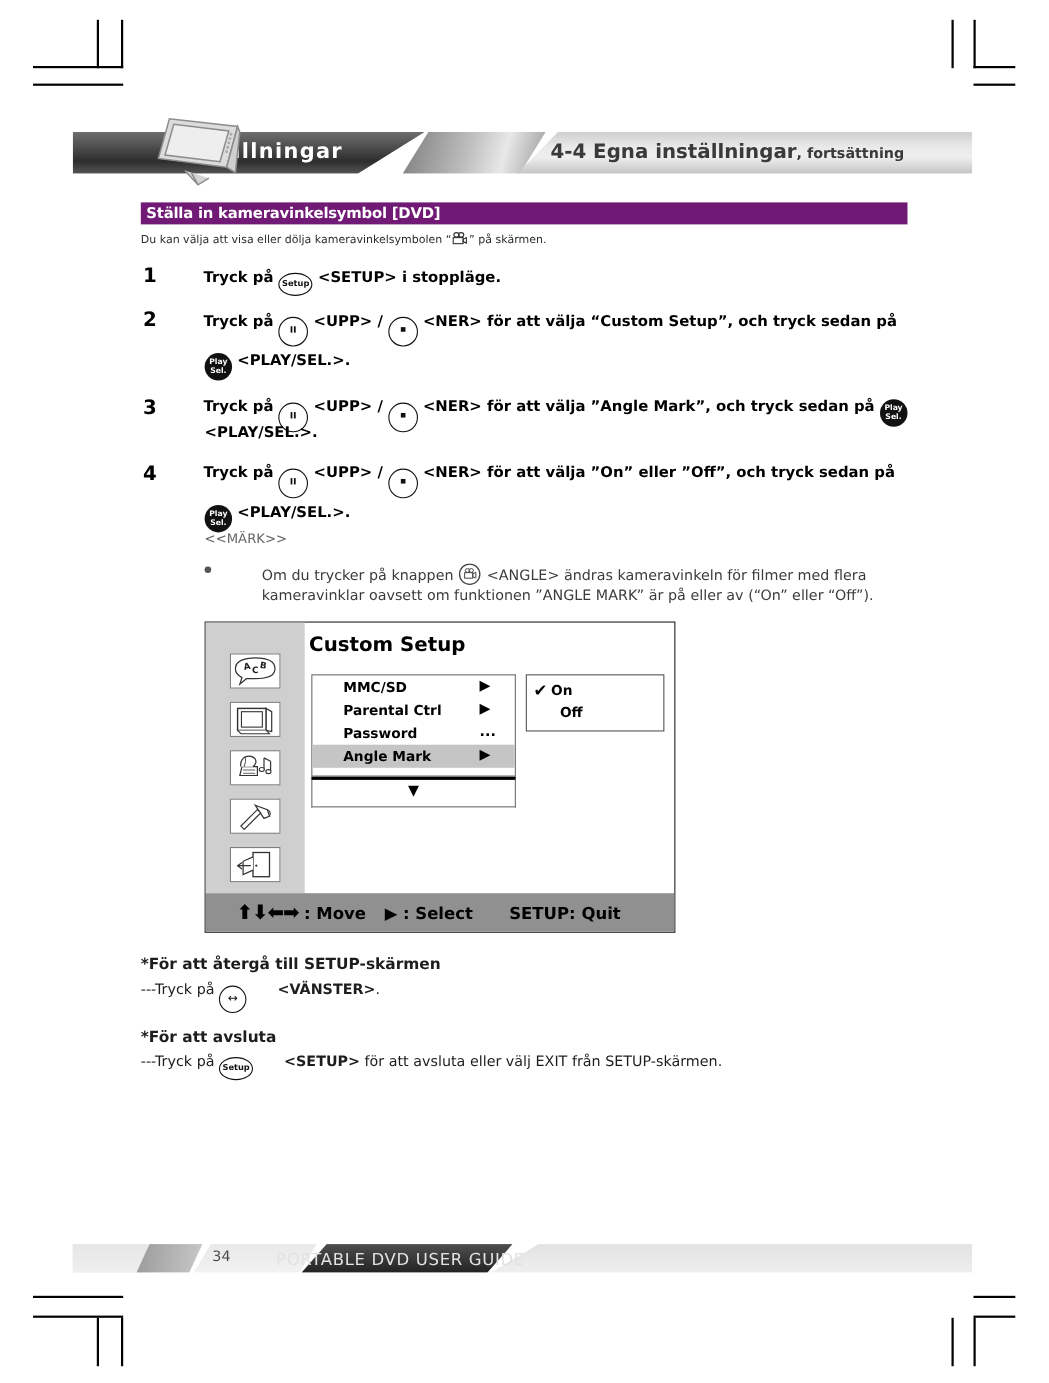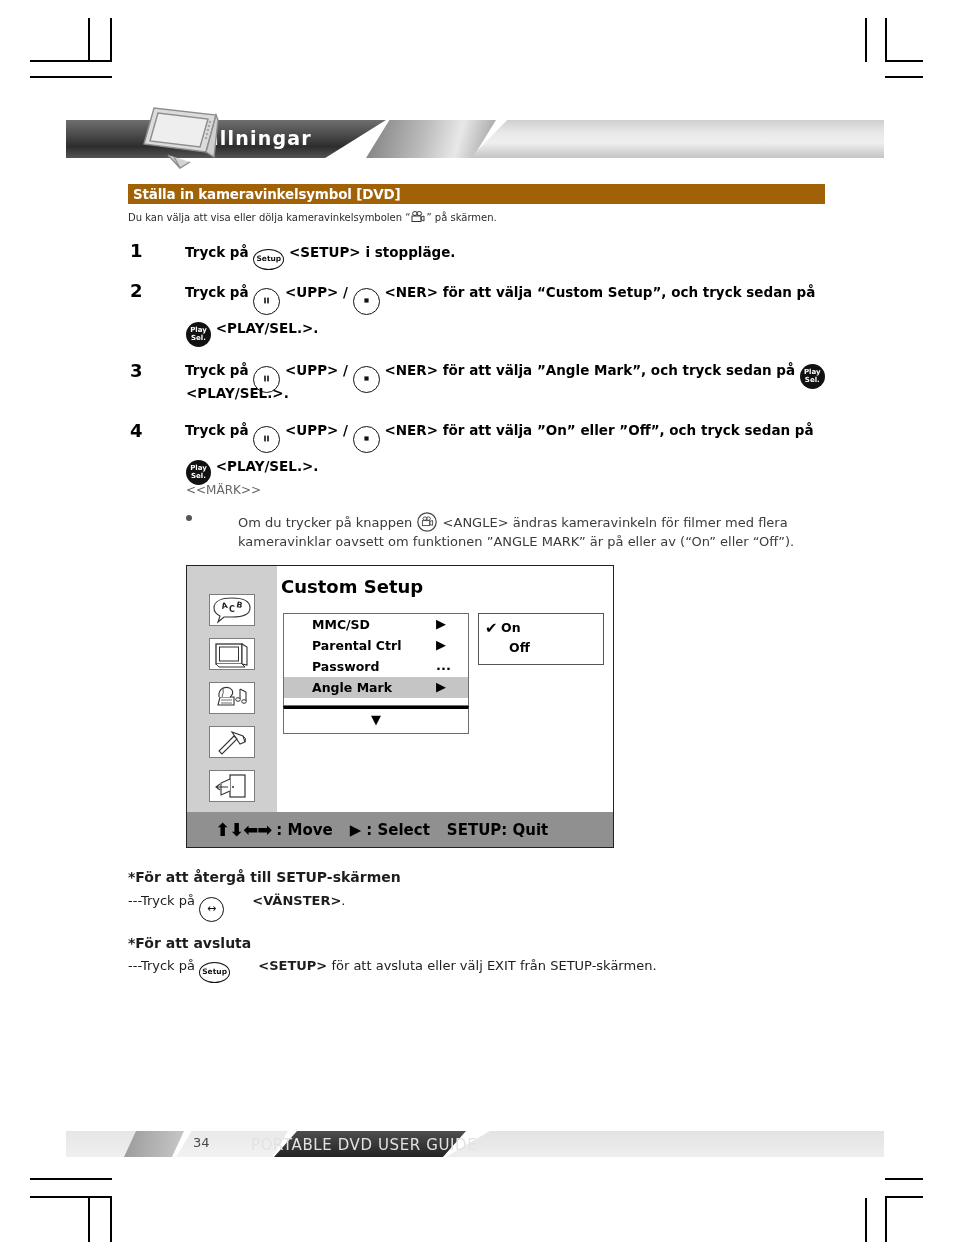--- a/index.html
+++ b/index.html
@@ -71,21 +71,21 @@
   }
 
   
   #device-illustration { position: absolute; left: 128px; top: 100px; z-index: 7; }
 
   
   #section-bar {
     position: absolute;
     left: 128px; top: 184px;
     width: 697px; height: 20px;
-    background: #a16207;
+    background: #701a75;
   }
   #section-bar-label {
     position: absolute; left: 5px; top: 2px;
     color: #fff; font-size: 13.5px; font-weight: bold;
     font-family: "DejaVu Sans", sans-serif;
     letter-spacing: -0.2px;
   }
 
   
   #intro-line {
@@ -312,20 +312,23 @@
 <div class="cropmark cm-h" style="left:885px;top:1178px;width:38px;"></div>
 <div class="cropmark cm-v" style="left:885px;top:1198px;height:44px;"></div>
 <div class="cropmark cm-h" style="left:885px;top:1196px;width:38px;"></div>
 <div class="cropmark cm-v" style="left:865px;top:1198px;height:44px;"></div>
 
 <div id="header-band">
   <div id="header-left-dark"></div>
   <div id="header-mid-wedge"></div>
   <div id="header-right-light"></div>
   <div id="header-band-label">Inställningar</div>
+  <div id="header-title-wrap">
+    <span id="header-title-main">4-4  Egna inställningar</span><span id="header-title-sub">, fortsättning</span>
+  </div>
 </div>
 
 <svg id="device-illustration" width="100" height="72" viewBox="0 0 100 72">
   <g fill="none" stroke="#8d8d8d" stroke-width="1.4">
     <path d="M16 44 L26 8 L88 15 L78 52 Z" fill="#dcdcdc"></path>
     <path d="M22 41 L30 13 L80 19 L72 47 Z" fill="#eeeeee"></path>
     <path d="M78 52 L86 57 L90 20 L88 15 Z" fill="#cfcfcf"></path>
     <path d="M40 55 L52 68 L62 62" fill="#d4d4d4"></path>
     <path d="M52 68 L46 57"></path>
   </g>
@@ -506,21 +509,21 @@
       <span class="chk">✔</span><span>On</span>
     </div>
     <div id="osd-opt-off">Off</div>
   </div>
 
   <div id="osd-footer">
     <span class="arrows">⬆⬇⬅➡</span>
     <span class="seg">: Move</span>
     <span class="seg" style="margin-left:12px">▶</span>
     <span class="seg">: Select</span>
-    <span class="seg" style="margin-left:12px">SETUP: Quit</span>
+    <span class="seg" style="margin-left:28px">SETUP: Quit</span>
   </div>
 </div>
 
 <div class="sub-head" style="top:869px;">*För att återgå till SETUP-skärmen</div>
 <div class="sub-line" style="top:893px;">
   <span>---Tryck på</span>
   <span class="btn-round" style="width:23px;height:23px;line-height:21px;font-size:11px;">↔</span>
   <b>&lt;VÄNSTER&gt;</b><span>.</span>
 </div>
 

